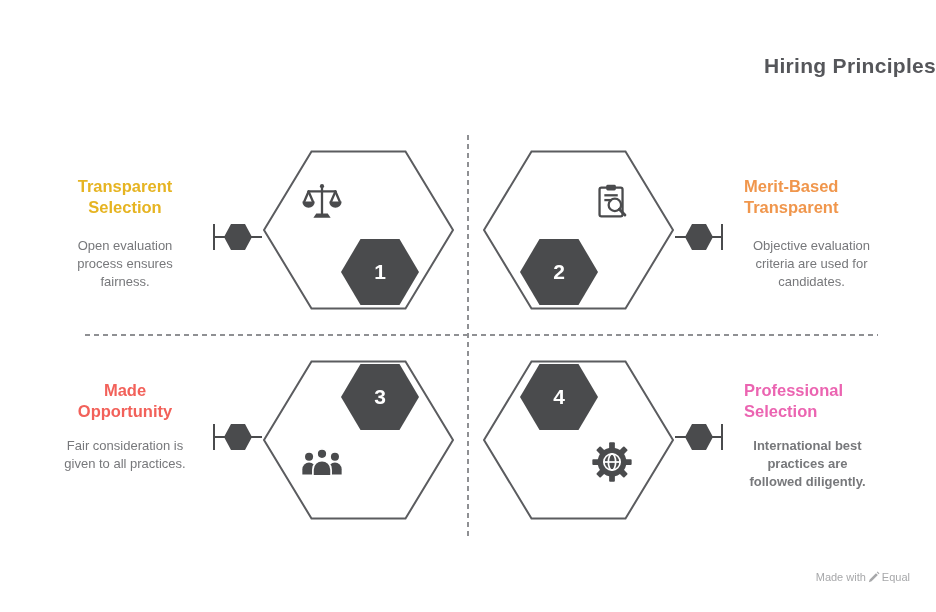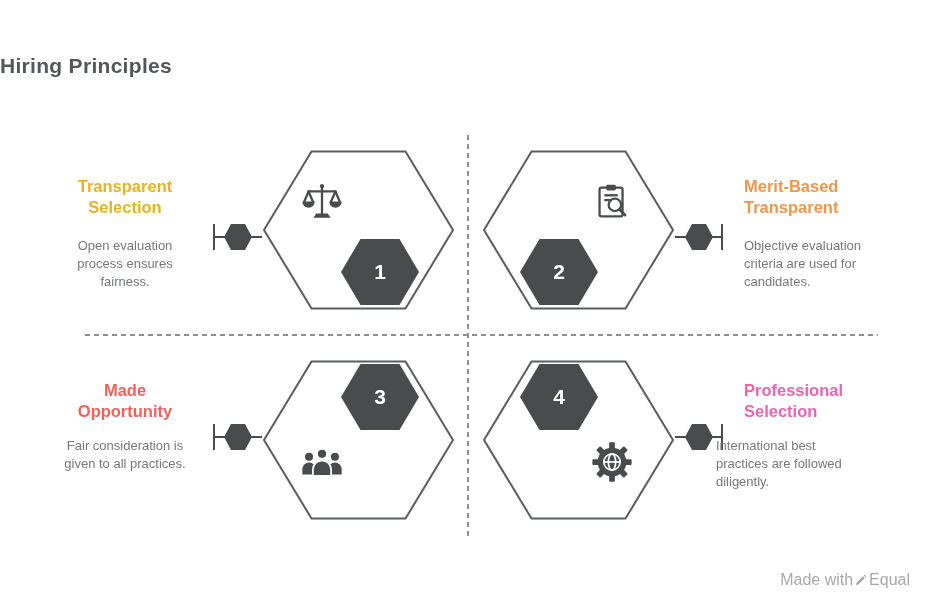--- a/index.html
+++ b/index.html
@@ -9,21 +9,21 @@
     width: 936px;
     height: 612px;
     background: #ffffff;
     font-family: "Liberation Sans", sans-serif;
     overflow: hidden;
   }
   .page-title {
     position: absolute;
     top: 54px; left: 0;
     width: 100%;
-    text-align: left;
+    text-align: right;
     font-size: 21px;
     font-weight: bold;
     color: #55565A;
     letter-spacing: 0.3px;
   }
   .divider-v {
     position: absolute;
     left: 467px; top: 135px;
     width: 2px; height: 405px;
     background: repeating-linear-gradient(to bottom, #8F9093 0 5px, transparent 5px 9px);
@@ -53,28 +53,29 @@
     position: absolute;
     font-size: 16.5px;
     font-weight: bold;
     line-height: 21px;
   }
   .q-desc {
     position: absolute;
     font-size: 13px;
     line-height: 18px;
     color: #77787B;
+    text-align: center;
   }
   .align-r { text-align: center; }
   .icon { position: absolute; width: 46px; height: 46px; }
   .footer {
     position: absolute;
     top: 571px; right: 26px;
     display: flex; align-items: center; gap: 2px;
-    font-size: 16px;
+    font-size: 11px;
     color: #A7A8AA;
   }
 </style>
 </head>
 <body>
 
 <div class="canvas">
 
   <h1 class="page-title">Hiring Principles</h1>
 
@@ -181,21 +182,21 @@
       <g fill="none" stroke="#FFFFFF" stroke-width="1.8">
         <circle cx="24" cy="24" r="8.5"></circle>
         <ellipse cx="24" cy="24" rx="3.8" ry="8.5"></ellipse>
         <line x1="15.5" y1="24" x2="32.5" y2="24"></line>
       </g>
     </svg>
     <div class="cline" style="left:675px; top:436px; width:47px; height:2px;"></div>
     <div class="cline" style="left:721px; top:424px; width:2px; height:26px;"></div>
     <div class="hex-fill marker-hex" style="left:685px; top:424px;"></div>
     <h2 class="q-title" style="left: 744px; top: 380px; width: 140px; color: rgb(235, 100, 177);">Professional Selection</h2>
-    <p class="q-desc" style="left:716px; top:437px; width:135px;">International best practices are followed diligently.</p>
+    <p class="q-desc" style="left:740px; top:437px; width:135px;font-weight:bold;">International best practices are followed diligently.</p>
   </section>
 
   <div class="footer">
     <span>Made with</span>
     <svg width="12" height="12" viewBox="0 0 14 14">
       <path d="M1 13 l3.2-1 7.3-7.3 -2.2-2.2 -7.3 7.3 Z M10.2 1.6 l2.2 2.2 1-1 -2.2-2.2 Z" fill="#A7A8AA"></path>
     </svg>
     <span>Equal</span>
   </div>
 

